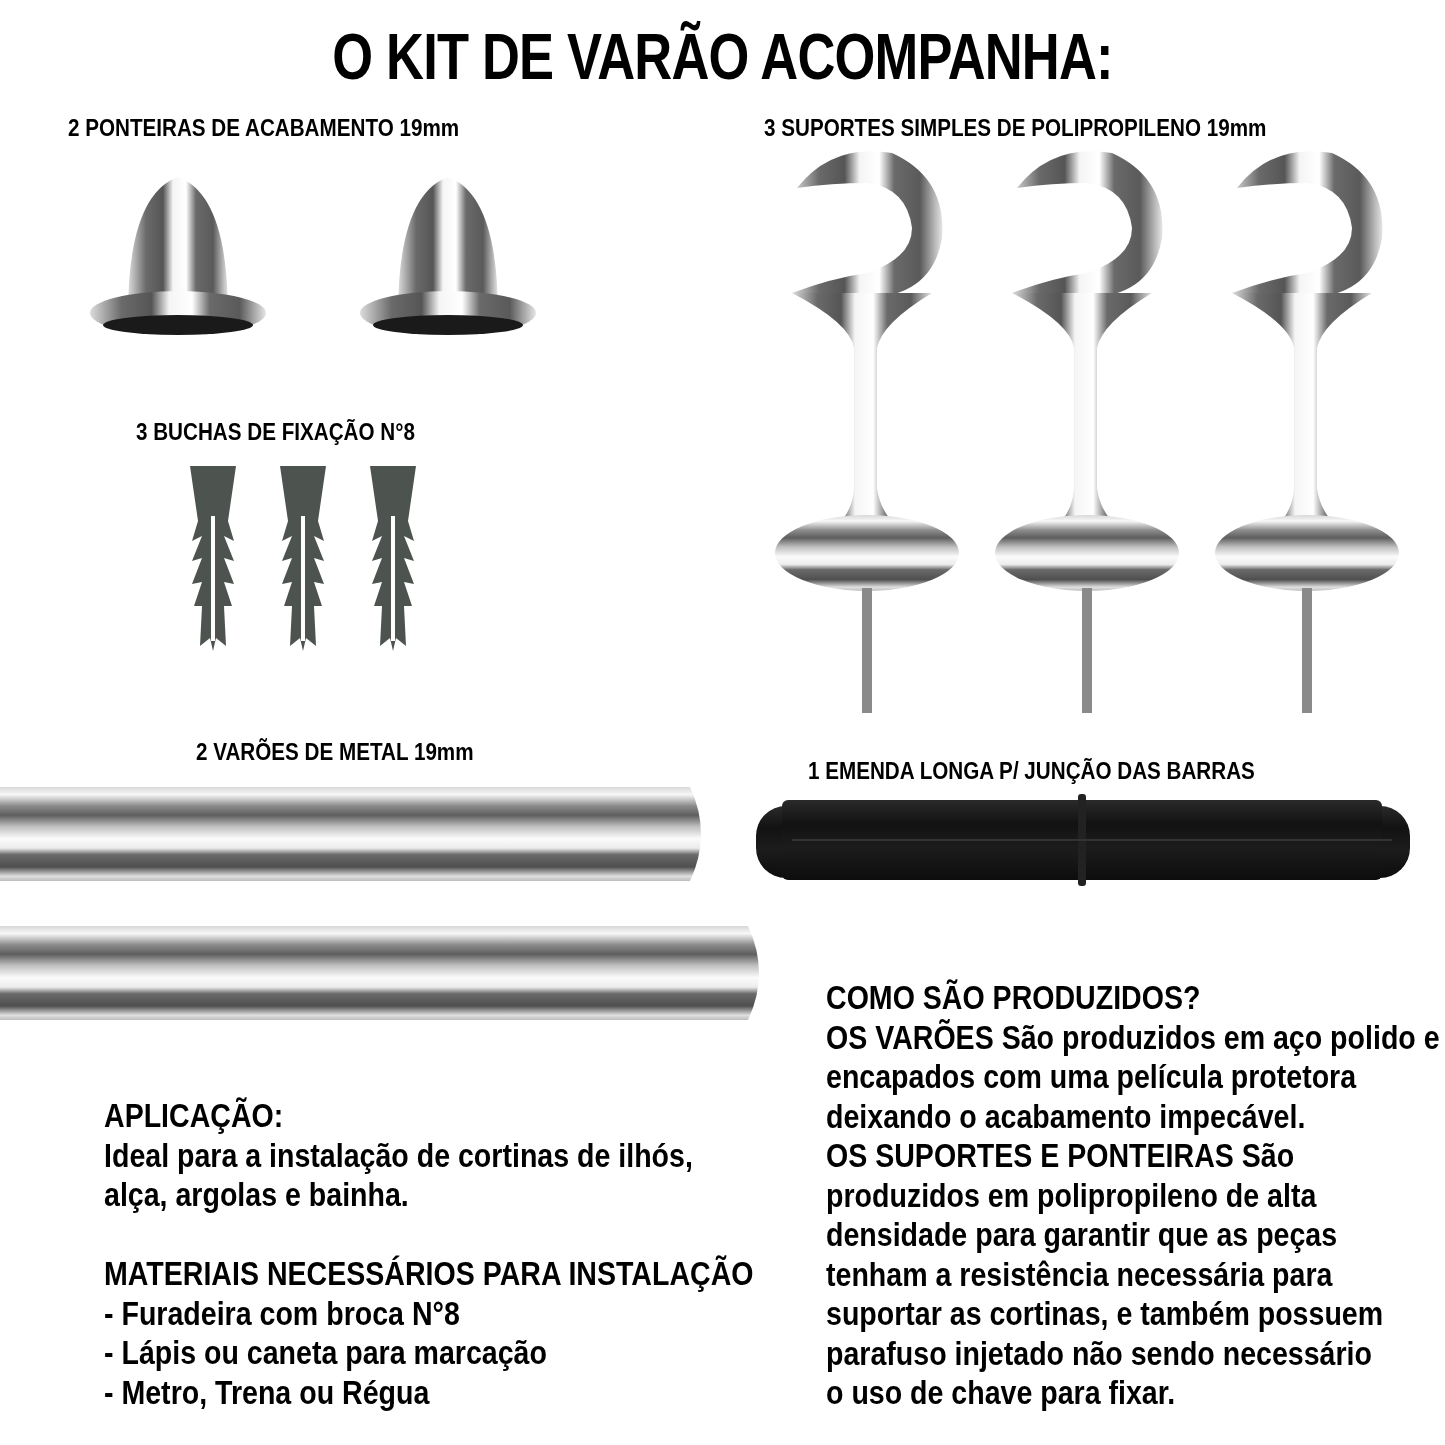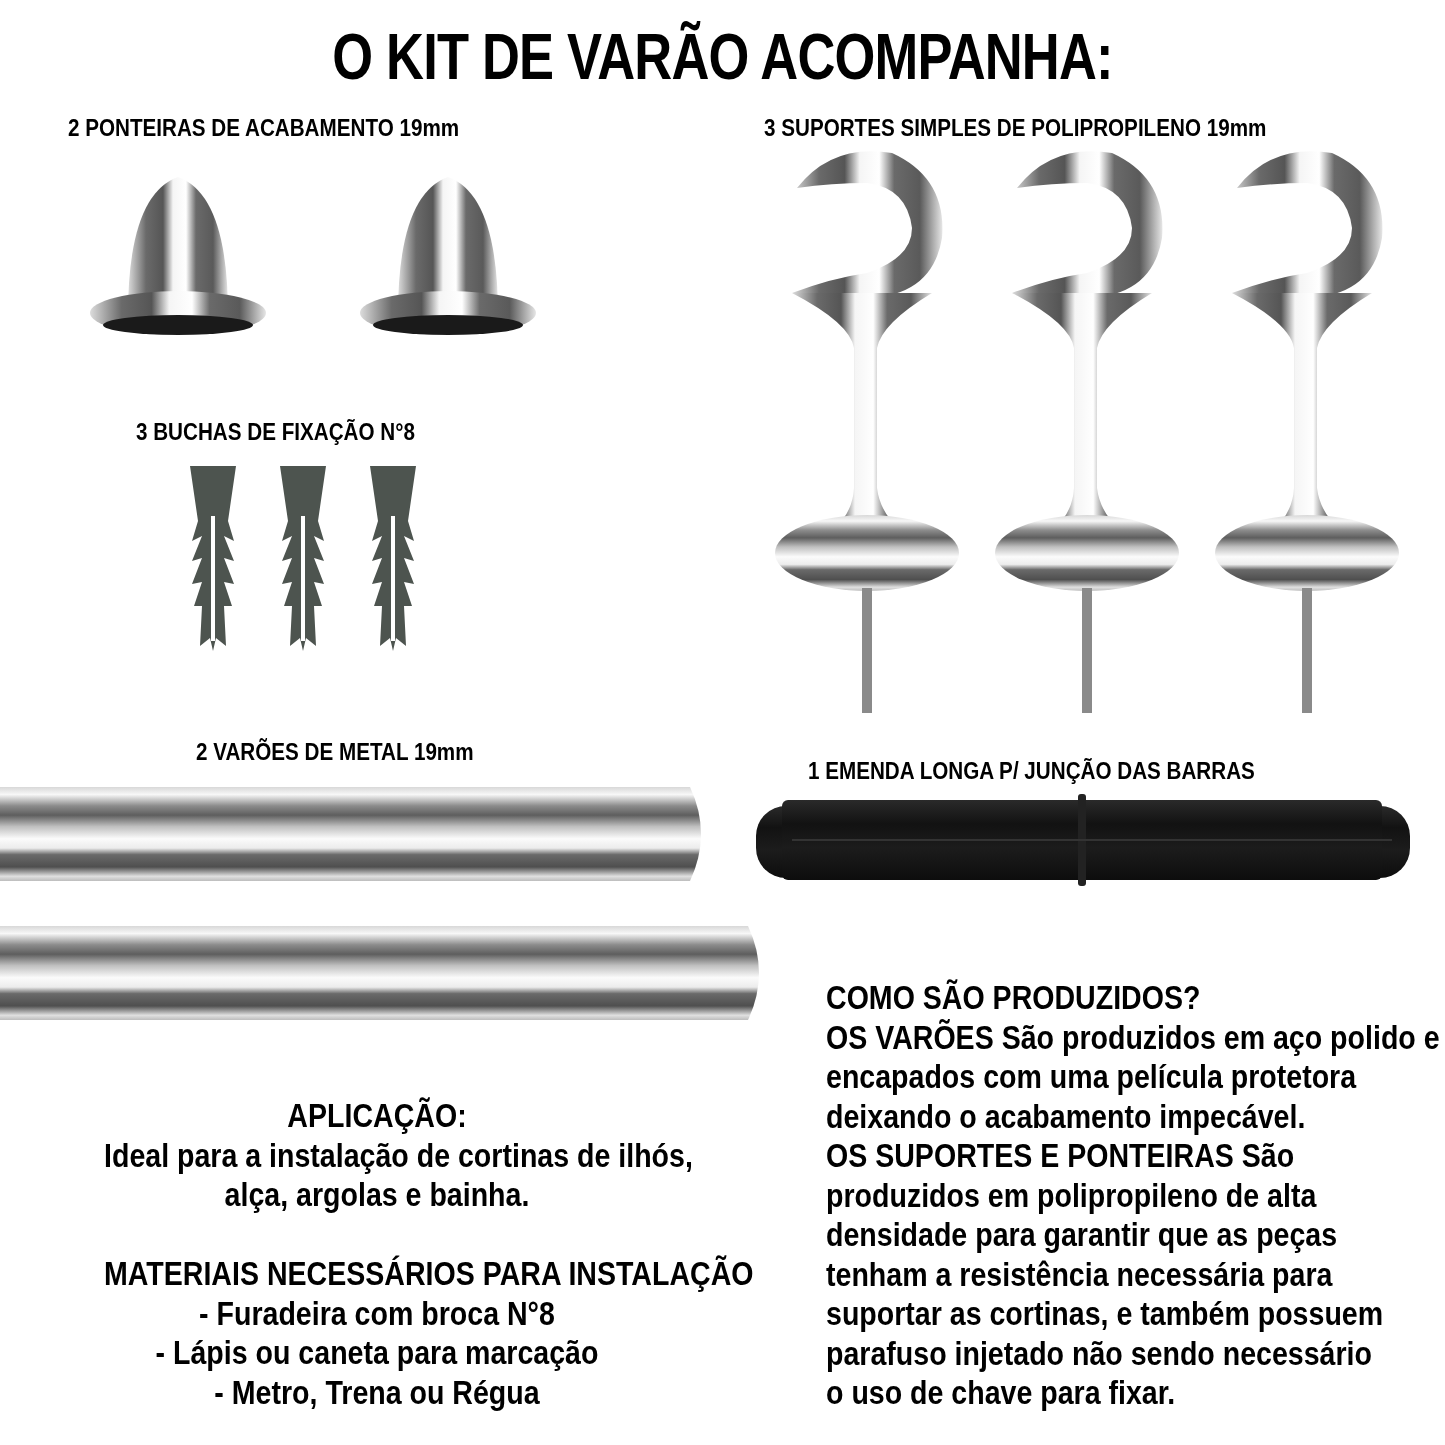--- a/index.html
+++ b/index.html
@@ -5,21 +5,21 @@
   html, body { margin:0; padding:0; background:#ffffff; }
   body { width:1445px; height:1445px; position:relative; overflow:hidden;
          font-family:"Liberation Sans", "DejaVu Sans", sans-serif; color:#000; }
   .abs { position:absolute; }
   .title { left:0; width:1445px; top:22px; text-align:center;
            font-family:"Liberation Sans", sans-serif; font-weight:bold;
            font-size:64px; letter-spacing:-1px; transform:scaleX(0.82); transform-origin:center; line-height:70px; }
   .label { font-weight:bold; font-size:24px; line-height:28px; white-space:nowrap;
            transform:scaleX(0.86); transform-origin:left center; }
   .para { font-weight:bold; font-size:34px; line-height:39.5px; white-space:nowrap; }
-  .para.right { text-align:center; }
+  .para.right { text-align:left; }
   .para .ln { display:block; transform:scaleX(0.84); }
   .para.right .ln { transform-origin:right center; }
   .para.left .ln { transform-origin:left center; }
   svg { display:block; }
 </style>
 </head>
 <body>
 
 <svg width="0" height="0" style="position:absolute">
   <defs>

